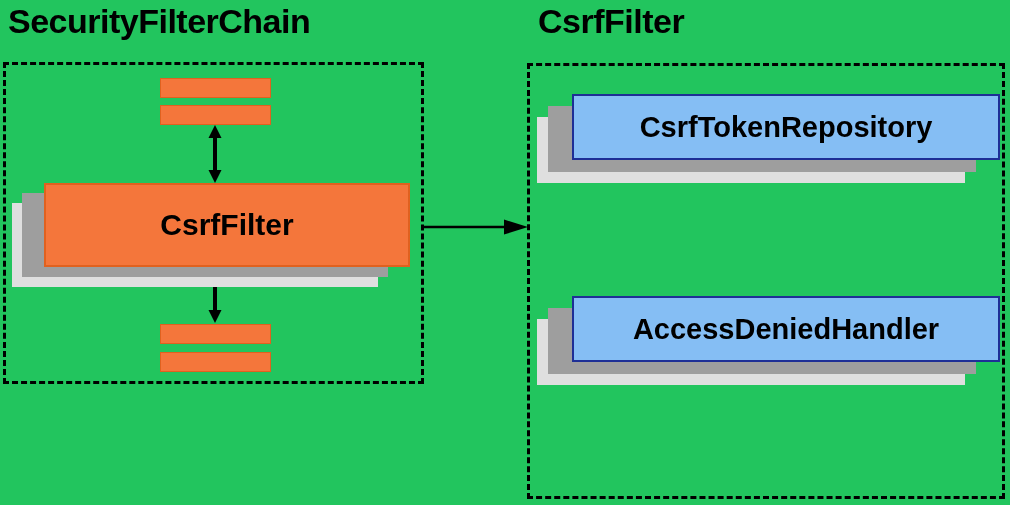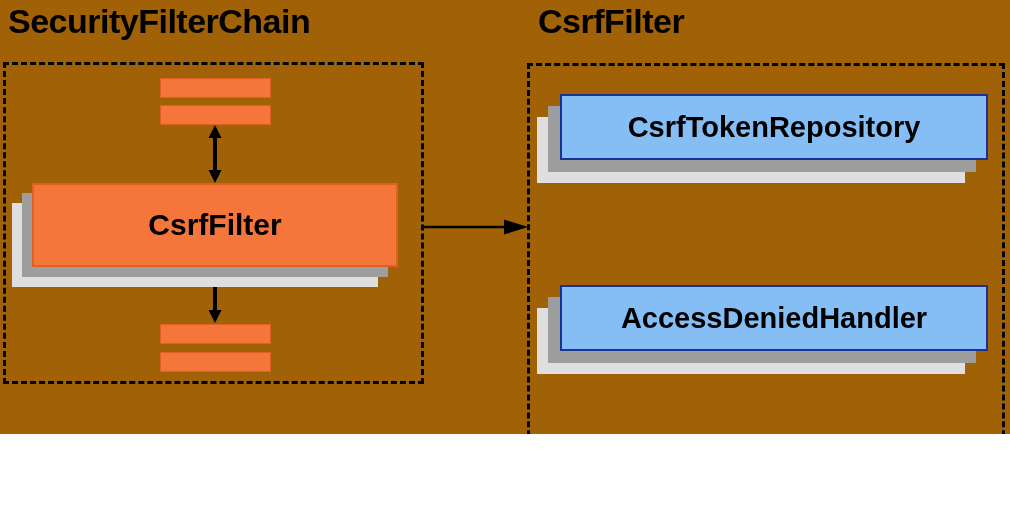--- a/index.html
+++ b/index.html
@@ -1,20 +1,20 @@
 <!DOCTYPE html>
 <html style="--orange: #F4763B; --orange-border: #E0611F; --blue: #85BEF4; --blue-border: #1E2F96; --shadow-mid: #9E9E9E; --shadow-light: #DFDFDF; --arrow: #000000;"><head>
 <meta charset="utf-8">
 <style>
   html, body { margin: 0; padding: 0; background: #fff; }
   .canvas {
     position: relative;
     width: 1010px;
-    height: 434px;
-    background: #a16207;
+    height: 505px;
+    background: #22c55e;
     font-family: "Liberation Sans", sans-serif;
     color: #000;
     overflow: hidden;
     text-decoration: underline;
   }
   .title {
     position: absolute;
     font-size: 34px;
     font-weight: bold;
     letter-spacing: -0.5px;
@@ -55,38 +55,39 @@
     box-sizing: border-box;
   }
   .shadow-light-layer { background: var(--shadow-light); }
   .shadow-mid-layer   { background: var(--shadow-mid); }
   .face {
     display: flex;
     align-items: center;
     justify-content: center;
     font-weight: bold;
     text-align: right;
+    margin-left: 12px;
   }
 
   
   #csrf-stack { left: 32px; top: 183px; width: 366px; height: 84px; }
   #csrf-stack .shadow-light-layer { left: -20px; top: 20px; }
   #csrf-stack .shadow-mid-layer   { left: -10px; top: 10px; }
   #csrf-stack .face {
     left: 0; top: 0;
     background: var(--orange);
     border: 2px solid var(--orange-border);
     font-size: 30px;
   }
 
   
   .comp-stack { left: 560px; width: 428px; height: 66px; }
   #comp-0 { top: 94px; }
   #comp-1 { top: 194px; }
-  #comp-2 { top: 285px; }
+  #comp-2 { top: 296px; }
   #comp-3 { top: 393px; }
   .comp-stack .shadow-light-layer { left: -23px; top: 23px; }
   .comp-stack .shadow-mid-layer   { left: -12px; top: 12px; }
   .comp-stack .face {
     left: 0; top: 0;
     background: var(--blue);
     border: 2px solid var(--blue-border);
     font-size: 29px;
   }
 

